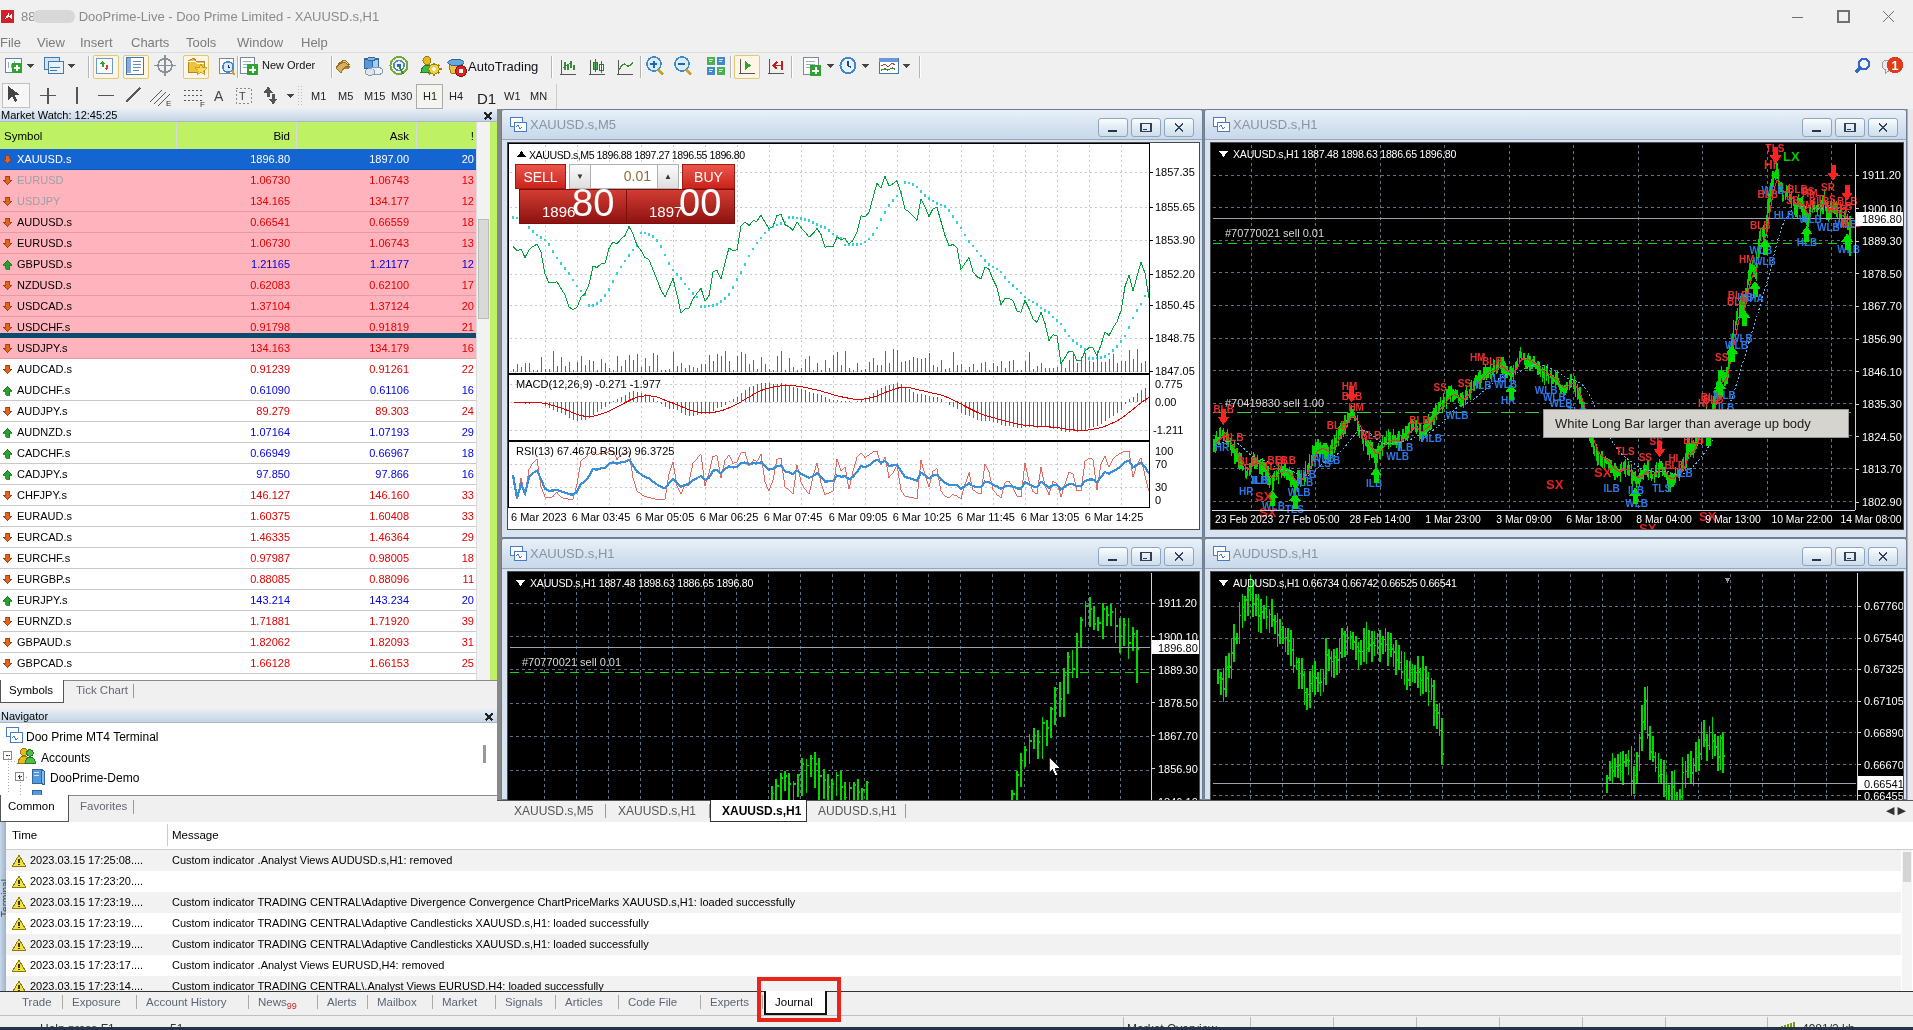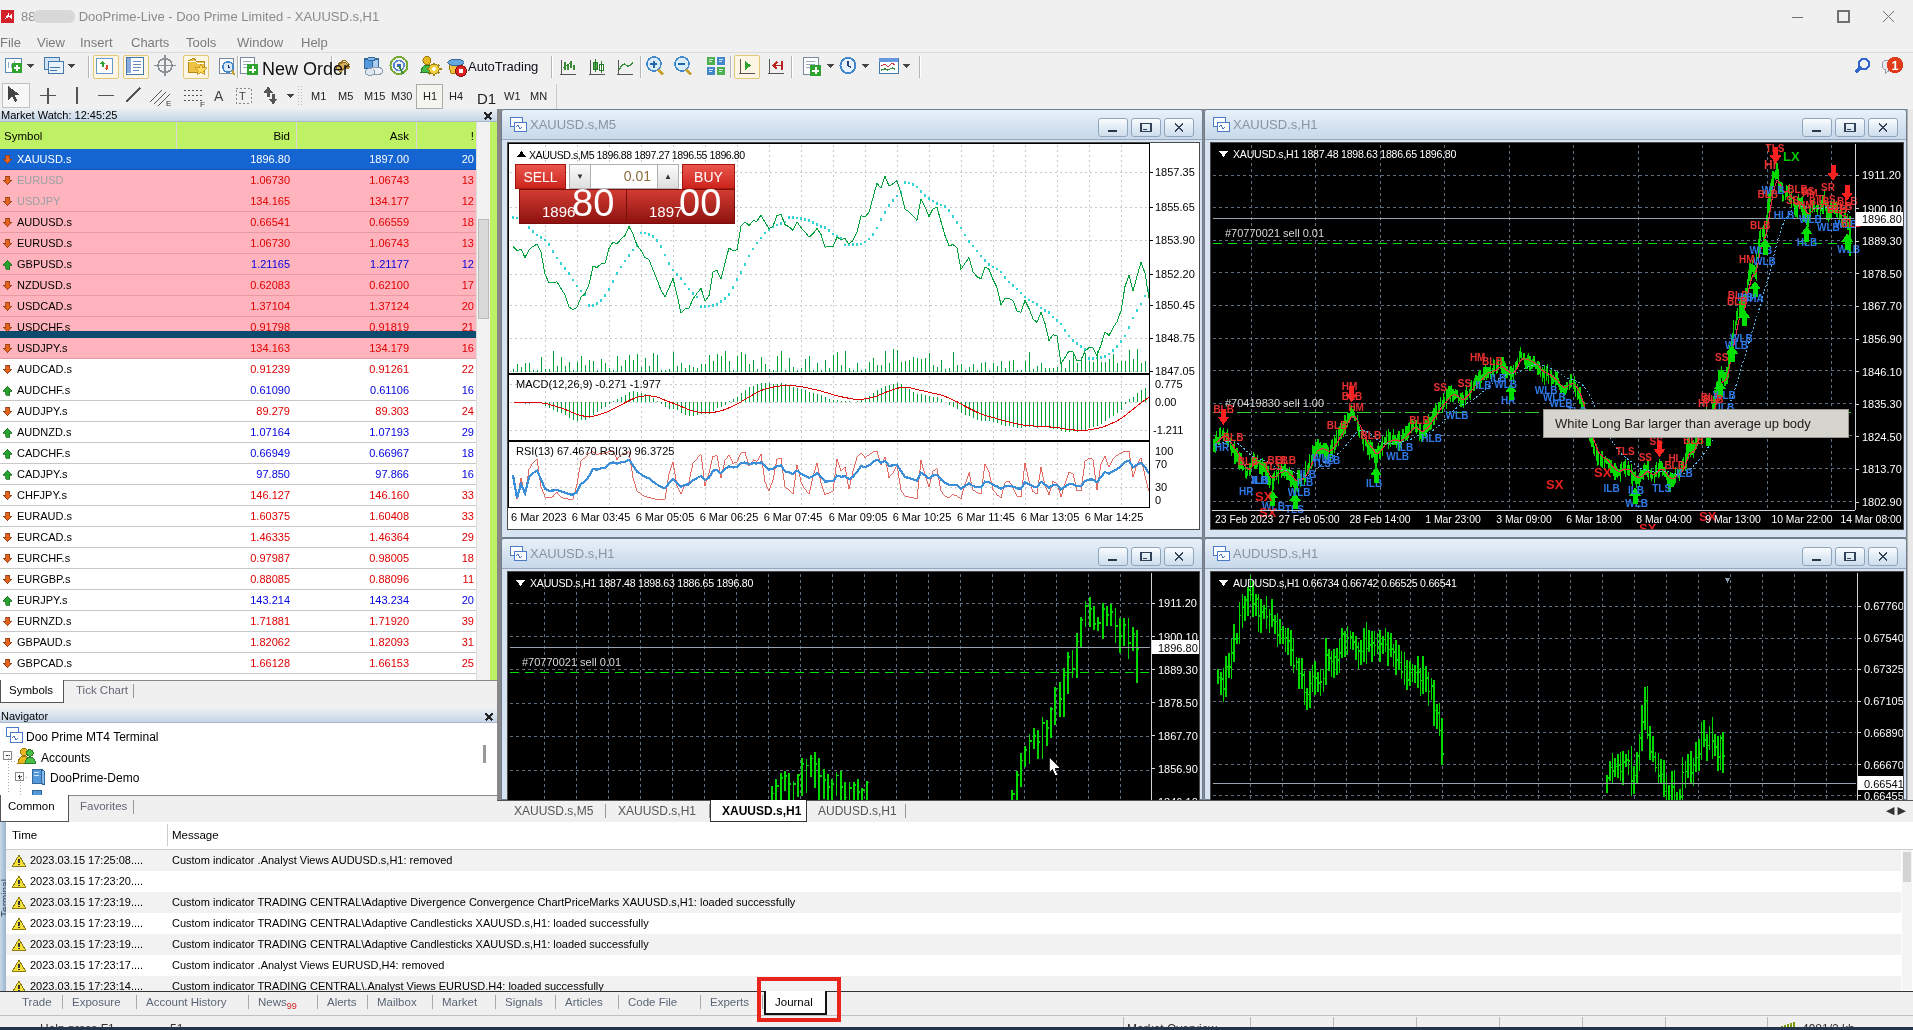--- a/index.html
+++ b/index.html
@@ -168,21 +168,21 @@
     <text x="166" y="24" font-size="8" fill="#333">E</text>
     <path d="M184 8h18M184 13h18M184 18h18" stroke="#555" stroke-width="1" stroke-dasharray="2,2"></path>
     <text x="200" y="25" font-size="8" fill="#333">F</text>
     <text x="214" y="19" font-size="14" fill="#444">A</text>
     <rect x="236" y="6" width="15" height="15" fill="none" stroke="#888" stroke-dasharray="2,2"></rect>
     <text x="239" y="18" font-size="11" fill="#444">T</text>
     <path d="M268 4.5 l-4.5 6 h3 v4.5 h3 v-4.5 h3 z" fill="#555"></path>
     <path d="M273 22.5 l4.5 -6 h-3 v-4.5 h-3 v4.5 h-3 z" fill="#555"></path>
     <path d="M287 12 l7 0 l-3.5 4 z" fill="#444"></path>
   </svg>
-<div class="abs" style="left:262px;top:59px;font-size:18px;color:#111">New Order</div>
+<div class="abs" style="left:262px;top:59px;font-size:11px;color:#111">New Order</div>
 <div class="abs" style="left:468px;top:59px;font-size:13px;color:#10101a">AutoTrading</div>
 <div class="abs" style="left:0;top:110px;width:1913px;height:1px;background:#c8c8c8"></div>
 <svg class="abs" style="left:296px;top:84px" width="8" height="24">
     <path d="M2 2v20M5 2v20" stroke="#bbb" stroke-dasharray="1,2"></path>
   </svg>
 <div class="abs" style="left:416px;top:84px;width:27px;height:25px;background:#f5f5f0;border:1px solid #aaa"></div>
 <div class="abs" style="left:311px;top:90px;font-size:11px;color:#222">M1</div>
 <div class="abs" style="left:338px;top:90px;font-size:11px;color:#222">M5</div>
 <div class="abs" style="left:364px;top:90px;font-size:11px;color:#222">M15</div>
 <div class="abs" style="left:391px;top:90px;font-size:11px;color:#222">M30</div>
@@ -938,21 +938,21 @@
     </div>
     <div class="mw-row" style="top:187px;background:#ffb3bc;height:21px;border-bottom:1px solid #e89aa4">
       <svg class="abs" style="left:2px;top:5px" width="11" height="11">
         <path d="M5.5 10 L1 5 H3.5 V1 H7.5 V5 H10 Z" fill="#e4641e" stroke="#8e3a10" stroke-width="0.8"></path>
       </svg>
       <span class="mw-sym" style="color:#000">USDCAD.s</span>
       <span class="mw-bid" style="color:#e00000">1.37104</span>
       <span class="mw-ask" style="color:#e00000">1.37124</span>
       <span class="mw-x" style="color:#e00000">20</span>
     </div>
-    <div class="mw-row" style="top:208px;background:#ffb3bc;height:21px;border-bottom:7px solid #0c4a6e">
+    <div class="mw-row" style="top:208px;background:#ffb3bc;height:21px;border-bottom:5px solid #0c4a6e">
       <svg class="abs" style="left:2px;top:5px" width="11" height="11">
         <path d="M5.5 10 L1 5 H3.5 V1 H7.5 V5 H10 Z" fill="#e4641e" stroke="#8e3a10" stroke-width="0.8"></path>
       </svg>
       <span class="mw-sym" style="color:#000">USDCHF.s</span>
       <span class="mw-bid" style="color:#e00000">0.91798</span>
       <span class="mw-ask" style="color:#e00000">0.91819</span>
       <span class="mw-x" style="color:#e00000">21</span>
     </div>
     <div class="mw-row" style="top:229px;background:#ffb3bc;height:21px;border-bottom:1px solid #e89aa4">
       <svg class="abs" style="left:2px;top:5px" width="11" height="11">

